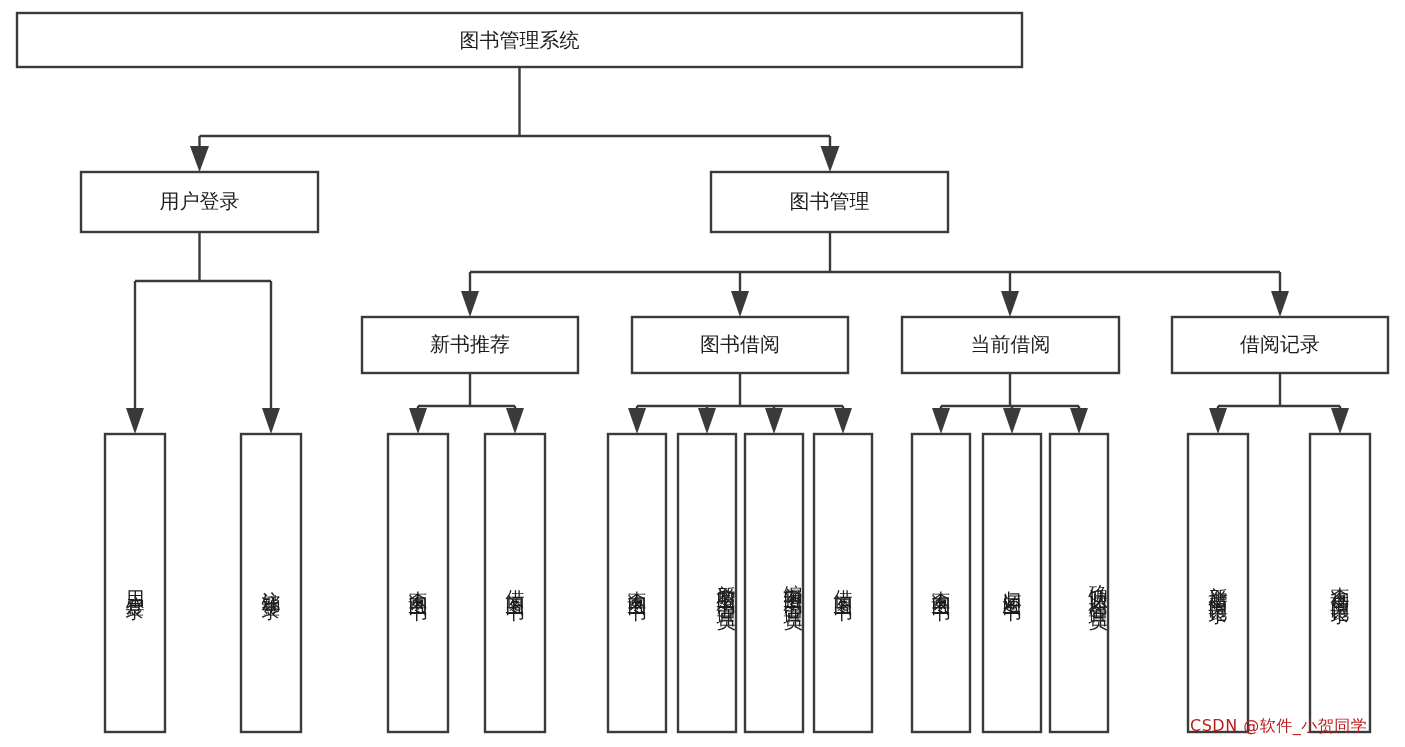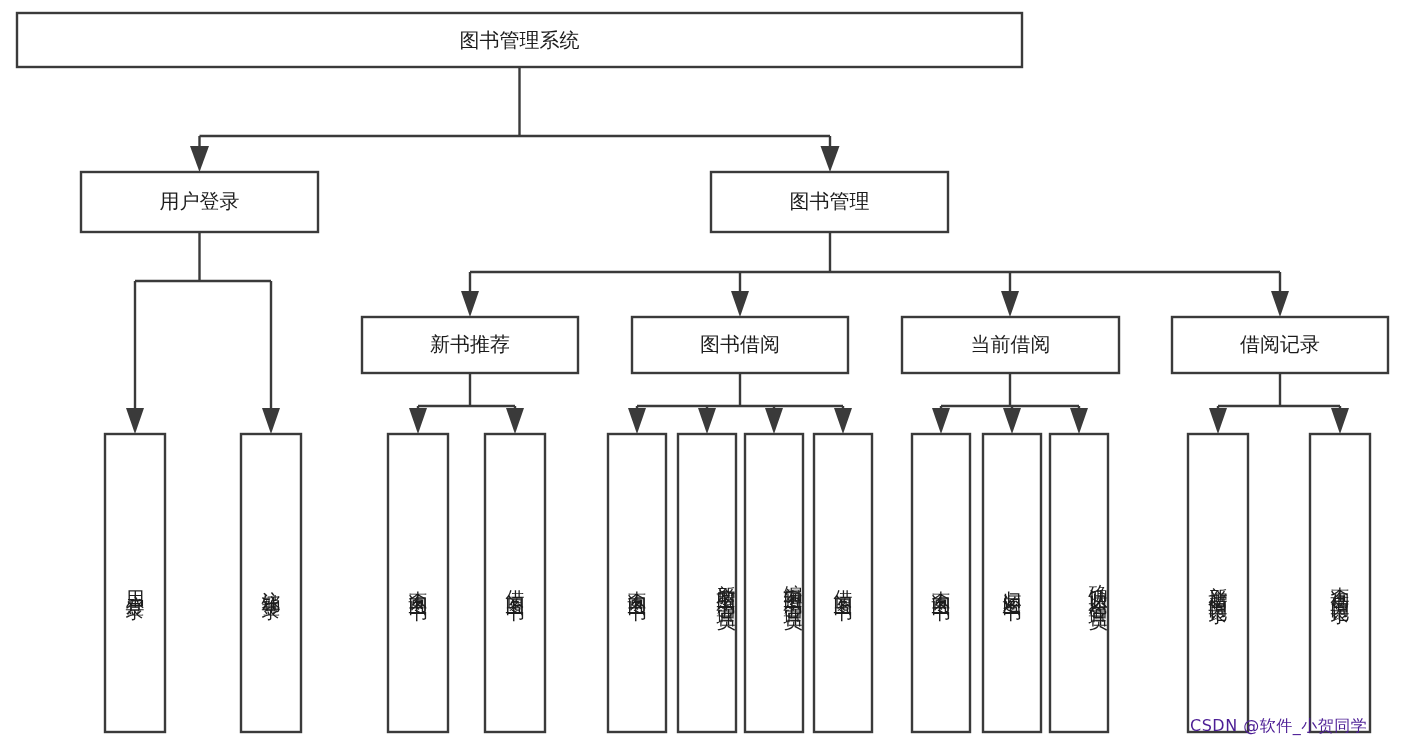--- a/index.html
+++ b/index.html
@@ -61,21 +61,21 @@
     display: flex;
     align-items: center;
     justify-content: center;
     white-space: nowrap;
     pointer-events: none;
   }
   .watermark {
     position: absolute;
     font-family: "DejaVu Sans", "Liberation Sans", sans-serif;
     font-size: 16px;
-    color: #4c1d95;
+    color: #b91c1c;
     letter-spacing: 0.5px;
     white-space: nowrap;
   }
 </style>
 </head>
 <body>
 
 <div id="diagram-root">
 
   <svg id="flow-svg" viewBox="0 0 1405 747">

